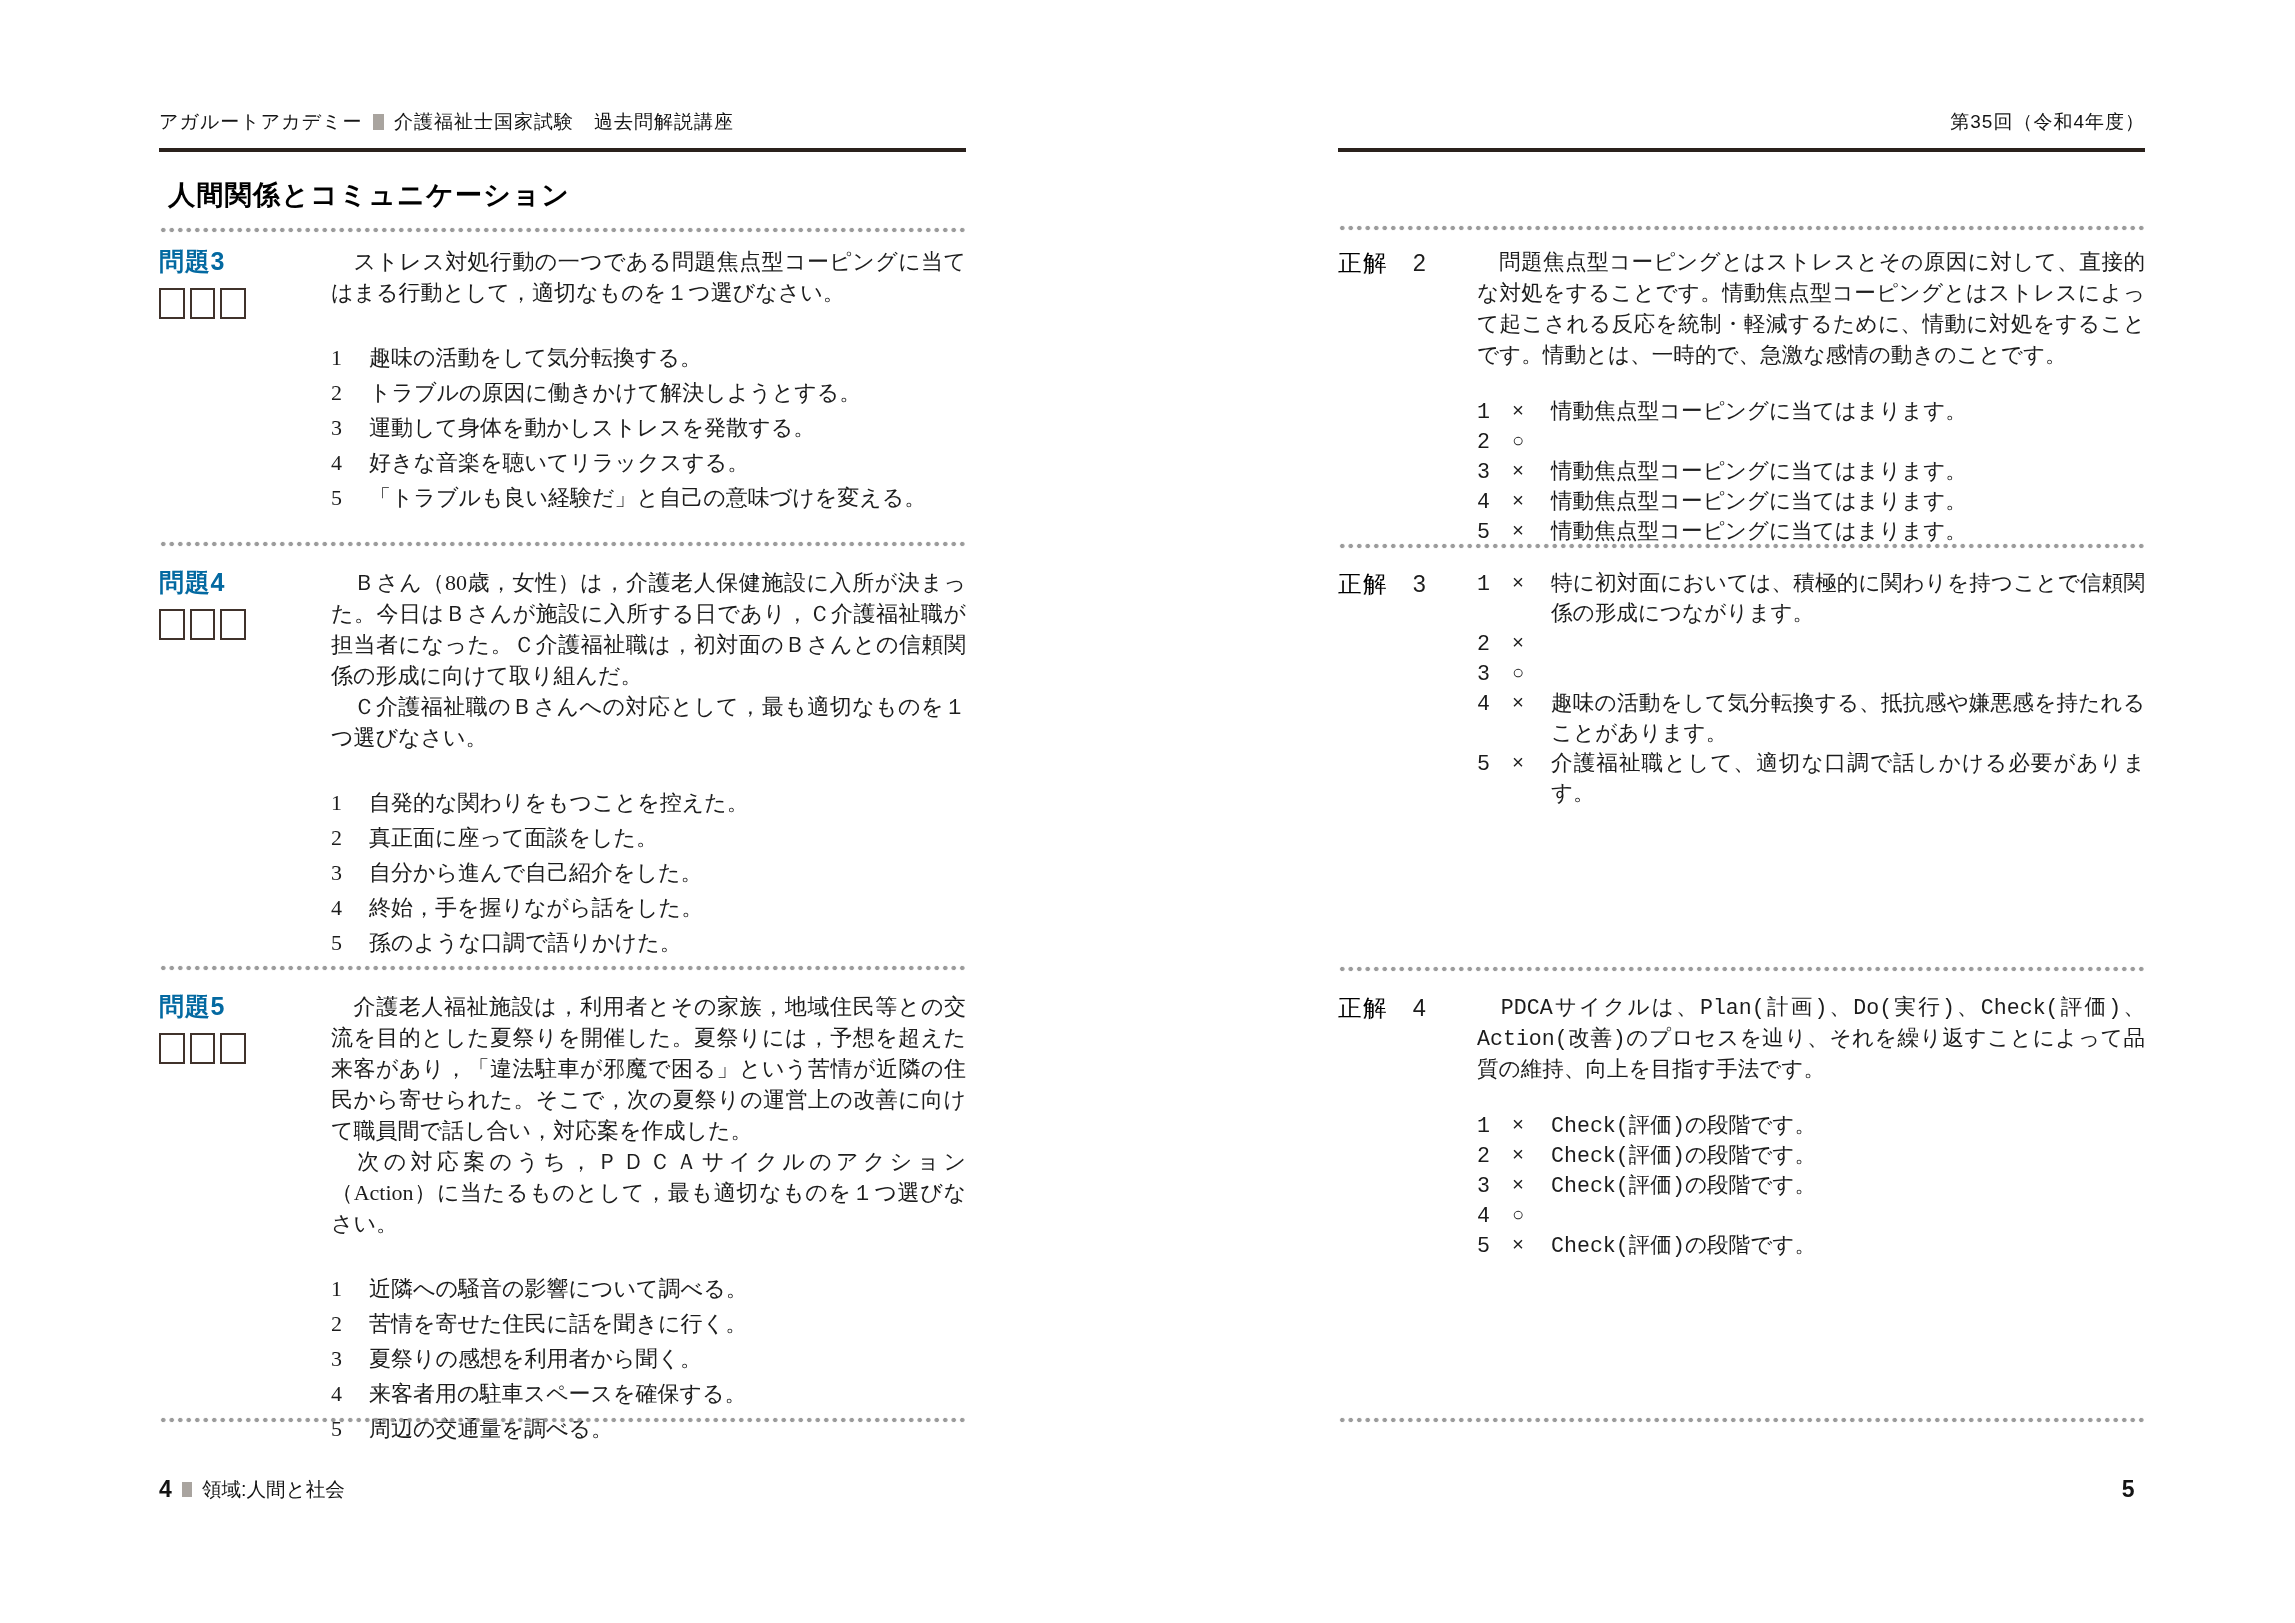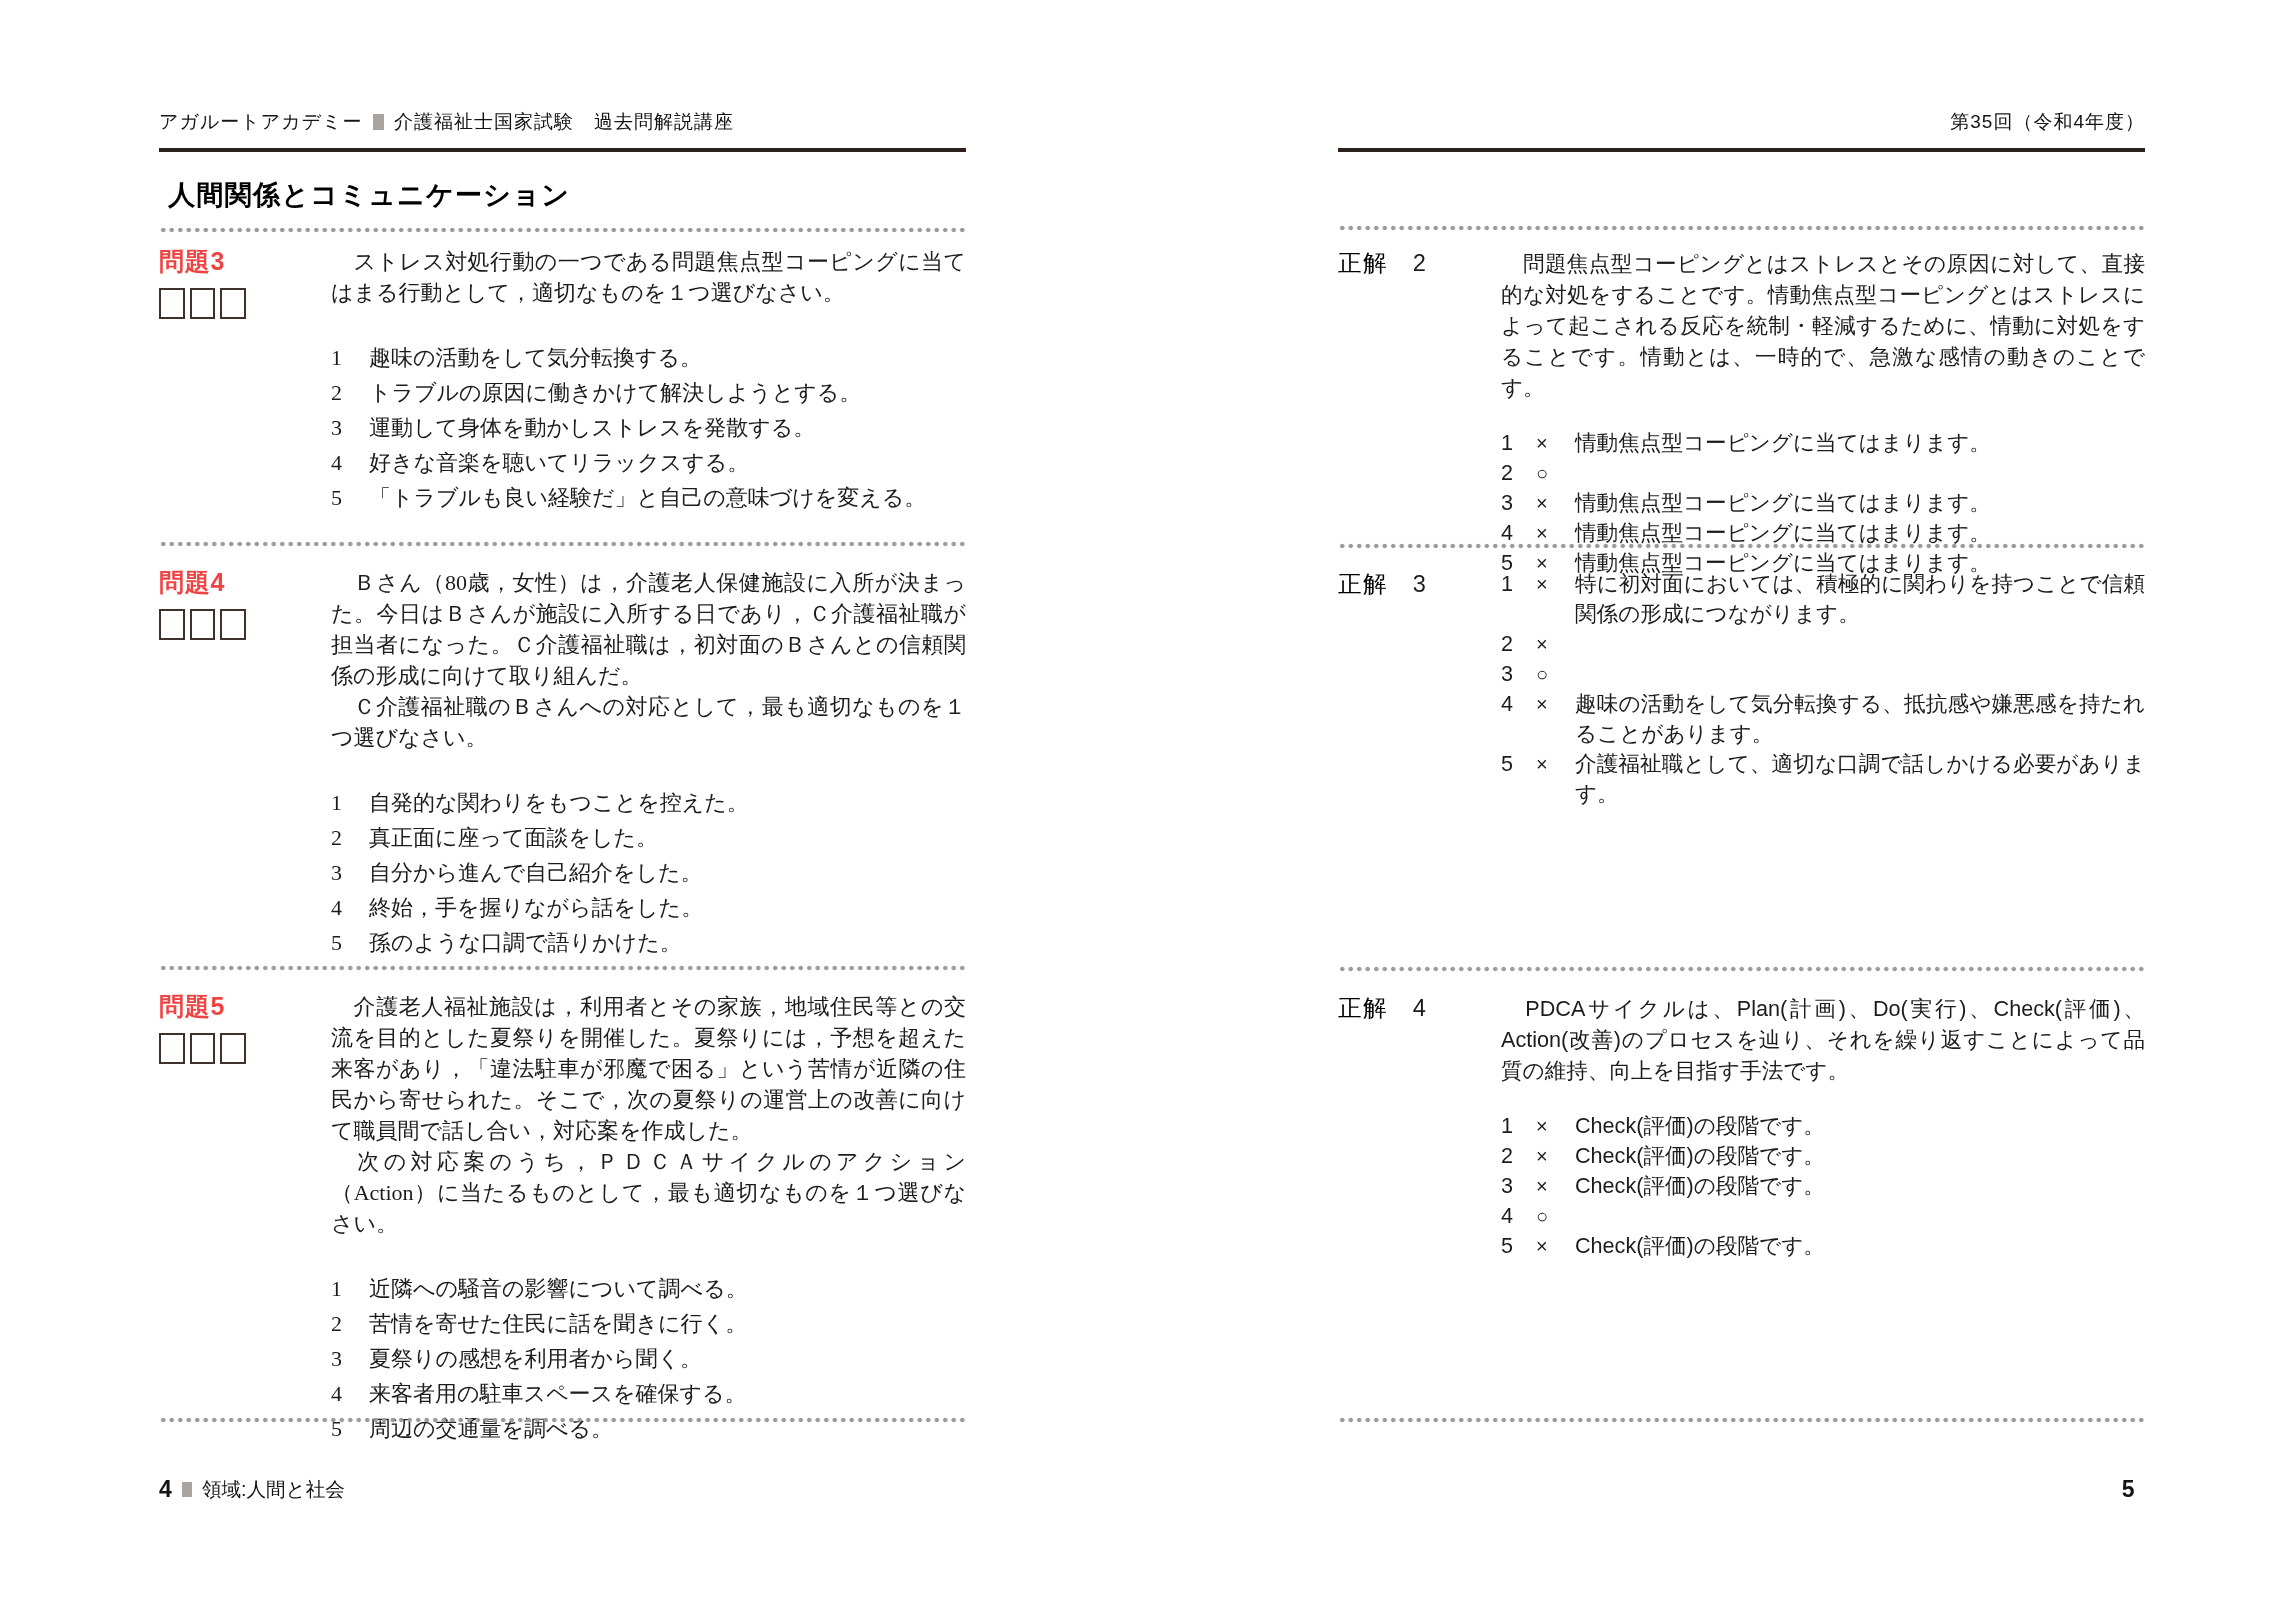--- a/index.html
+++ b/index.html
@@ -42,38 +42,38 @@
     font-family:"Liberation Sans", sans-serif;
     font-weight:700; font-size:27px; color:#000;
     letter-spacing:1.3px;
   }
 
   
   .q-block { position:absolute; left:0; right:0; display:flex; }
   .q-side  { width:162px; flex:none; }
   .q-label {
     font-family:"Liberation Sans", sans-serif;
-    font-weight:700; font-size:25px; line-height:31px; color:#ef4444;
+    font-weight:700; font-size:25px; line-height:31px; color:#0369a1;
     letter-spacing:0.7px;
   }
   .checkboxes { margin-top:10.5px; display:flex; gap:5.2px; }
   .cbx { width:25.5px; height:31px; border:2px solid #40322b; background:#fff; }
 
   .q-main { flex:1; font-size:22px; line-height:31px; text-align:justify;margin-left:10px; }
   .opts { margin-top:34px; }
   .opt { display:flex; line-height:31px; margin-bottom:3.9px; }
   .opt-num  { width:38px; flex:none; }
   .opt-text { flex:1; }
 
   
   .a-block { position:absolute; left:0; right:0; display:flex; }
   .a-side  { width:139px; flex:none; font-family:"Liberation Sans", sans-serif; line-height:31px; }
   .a-label { font-weight:400; font-size:23.6px; color:#000; letter-spacing:1.3px; }
   .a-num   { font-size:23.6px; margin-left:25px; }
-  .a-main  { flex:1; font-family:Liberation Sans, sans-serif; font-size:21.6px; line-height:31px;margin-left:24px; }
+  .a-main  { flex:1; font-family:Liberation Mono, monospace; font-size:21.6px; line-height:31px; }
   .a-body  { text-align:justify; }
   .a-items {}
   .a-block.has-body .a-items { margin-top:25px; }
   .a-item { display:flex; line-height:30px; }
   .i-num  { width:35px; flex:none; }
   .i-mark { width:39px; flex:none; font-size:20px; }
   .i-text { flex:1; text-align:justify; }
 
   
   .footer-left {

